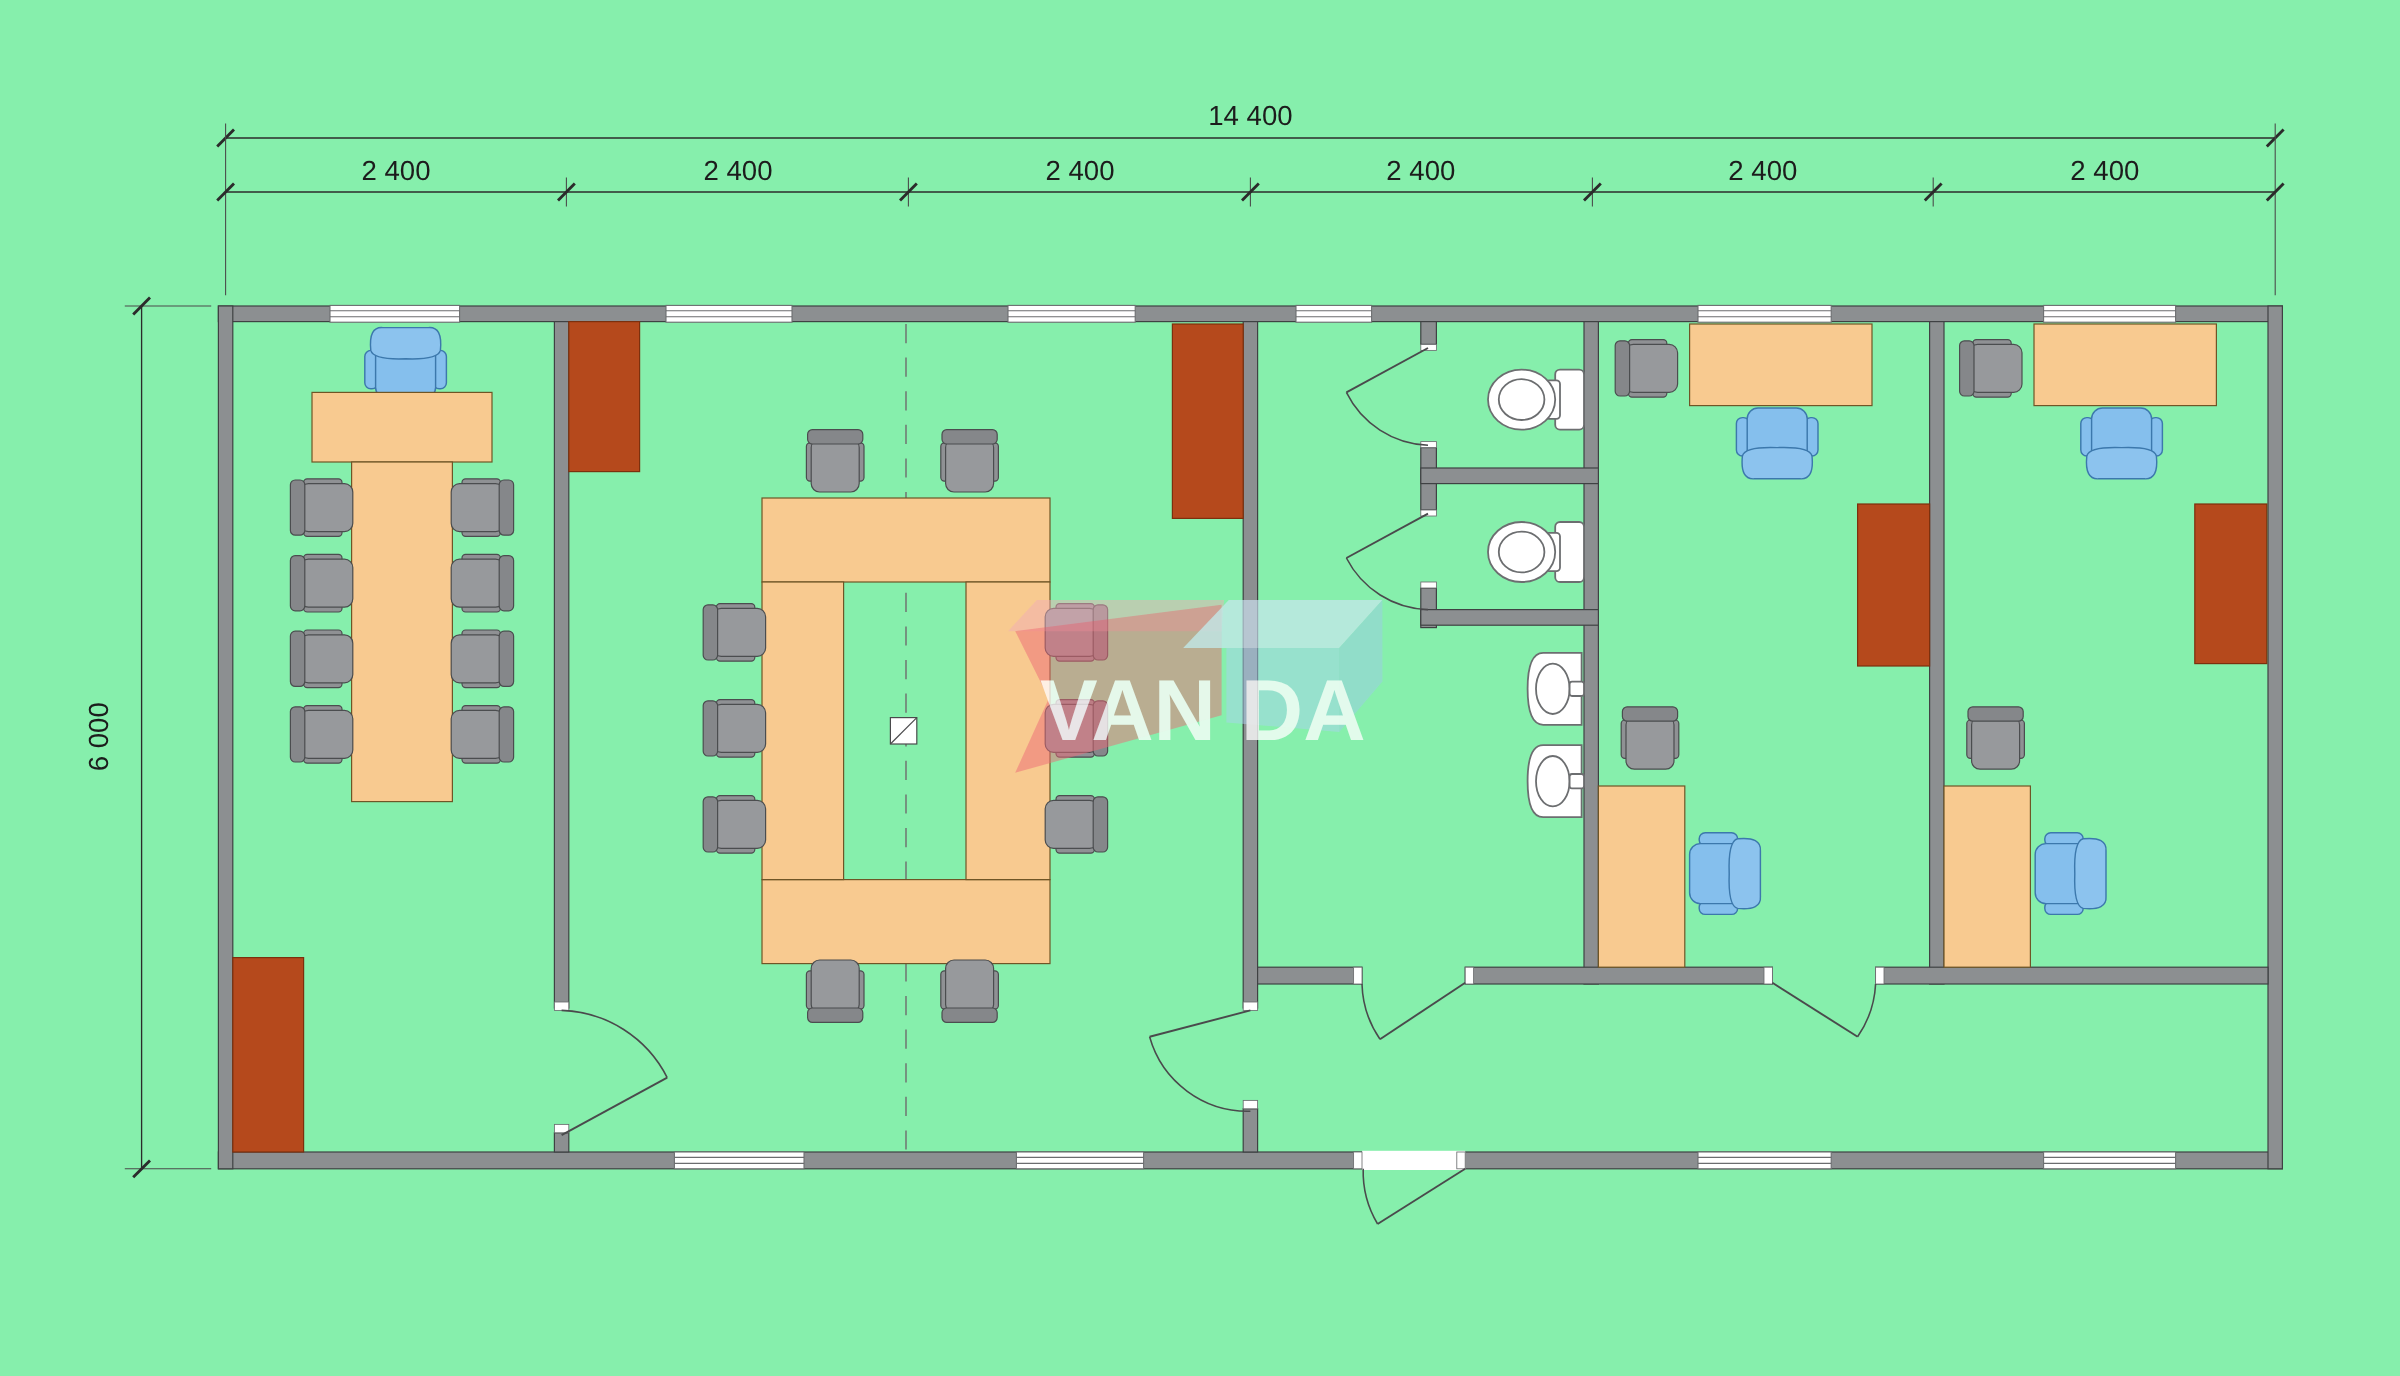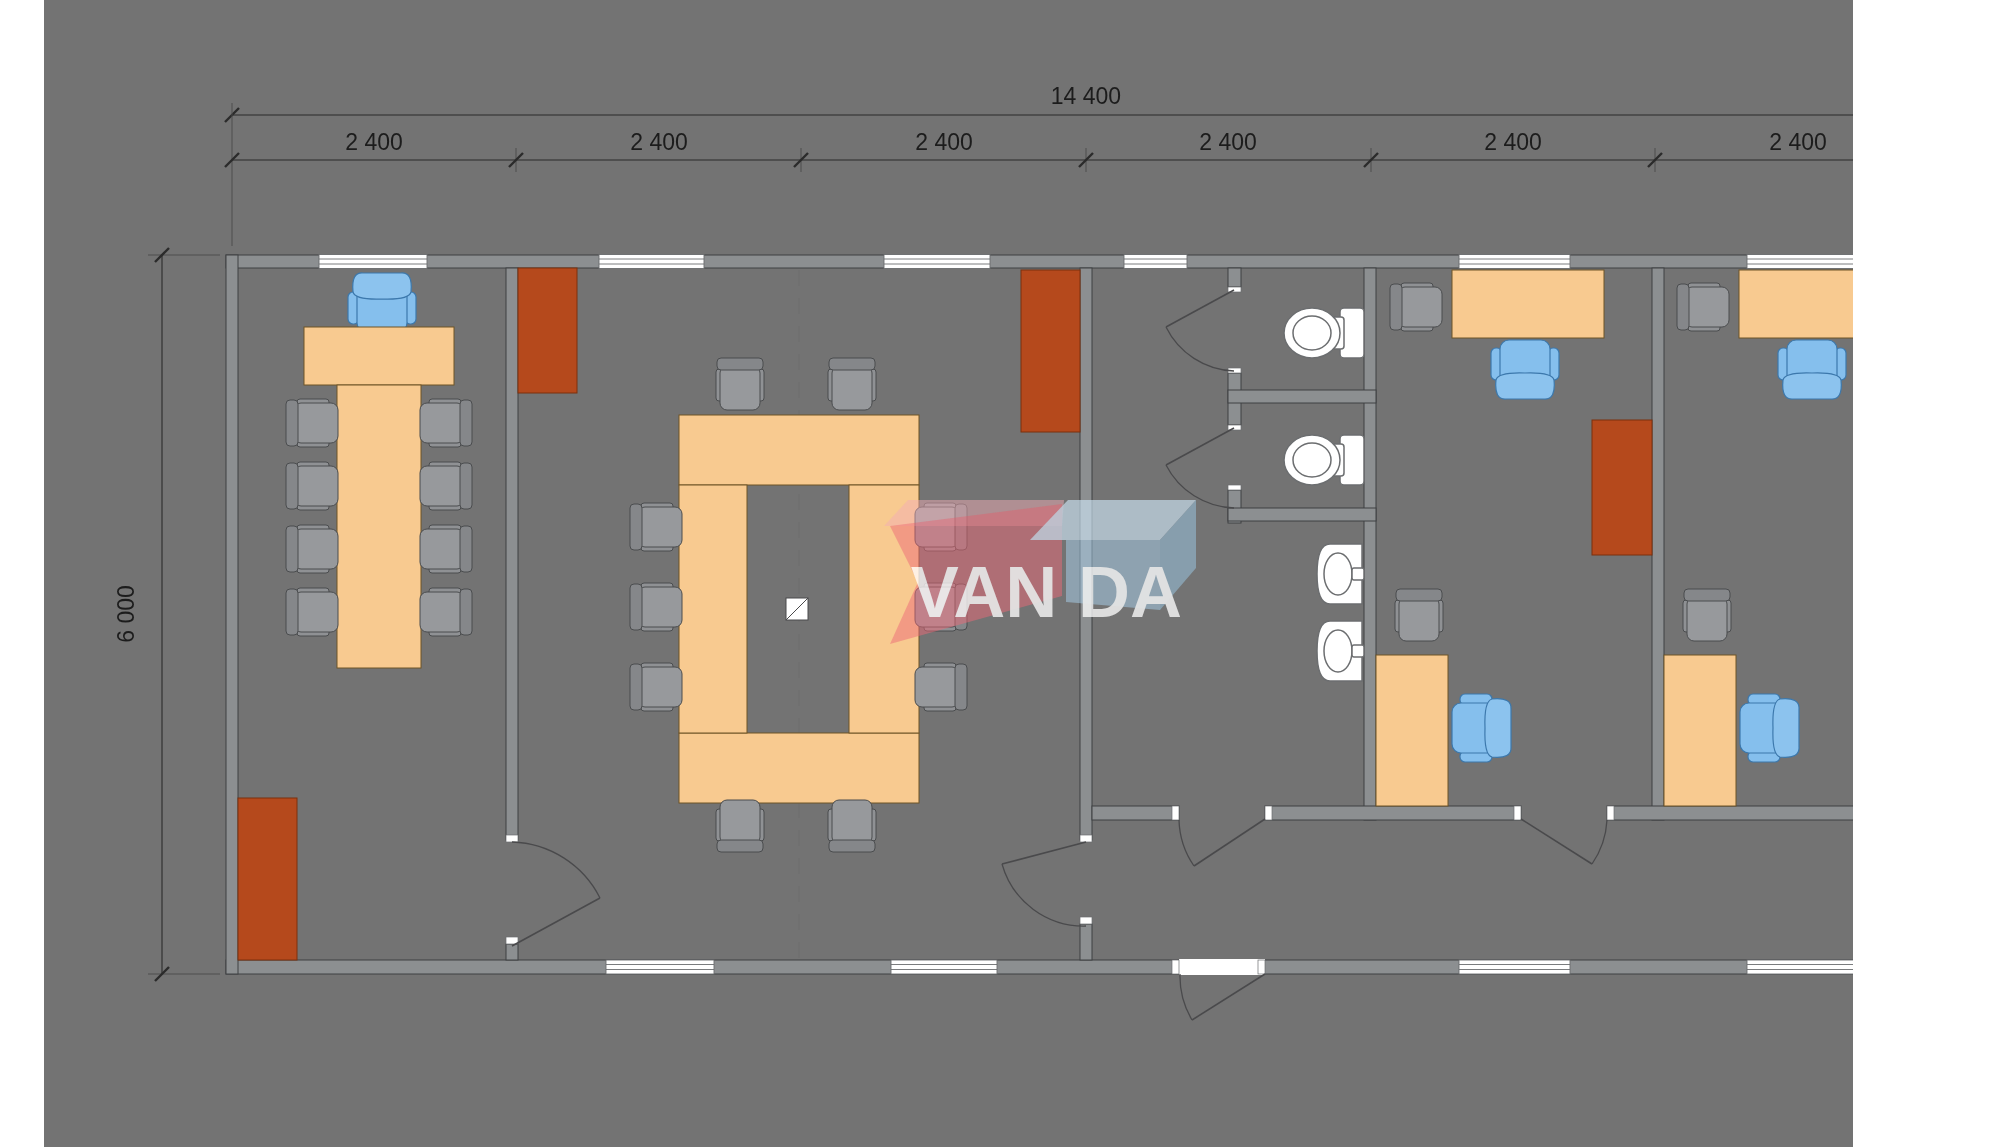--- a/index.html
+++ b/index.html
@@ -1,17 +1,17 @@
 <!DOCTYPE html>
 <html><head>
 <meta charset="utf-8">
 <style>
   html,body{margin:0;padding:0;background:#ffffff;}
-  #stage{position:relative;width:1809px;height:1147px;background:#737373;overflow:hidden;
-         font-family:"Liberation Sans", sans-serif;margin-left:44px;}
+  #stage{position:relative;width:2000px;height:1147px;background:#86efac;overflow:hidden;
+         font-family:"Liberation Sans", sans-serif;}
   svg{position:absolute;left:0;top:0;}
   .wall{fill:#8c8f91;stroke:#3f4143;stroke-width:1;}
   .jamb{fill:#ffffff;stroke:#6b6d6f;stroke-width:0.7;}
   .win{fill:#ffffff;stroke:#6b6d6f;stroke-width:0.9;}
   .winline{stroke:#6b6d6f;stroke-width:0.9;}
   .wood{fill:#f8ca90;stroke:#6f5526;stroke-width:1;}
   .cab{fill:#b5491c;stroke:#7c300d;stroke-width:1;}
   .door{stroke:#4a4a4c;stroke-width:1.3;fill:none;}
   .leaf{stroke:#4a4a4c;stroke-width:1.6;}
   .dash{stroke:#6f6f6f;stroke-width:1.2;stroke-dasharray:16 12;}

